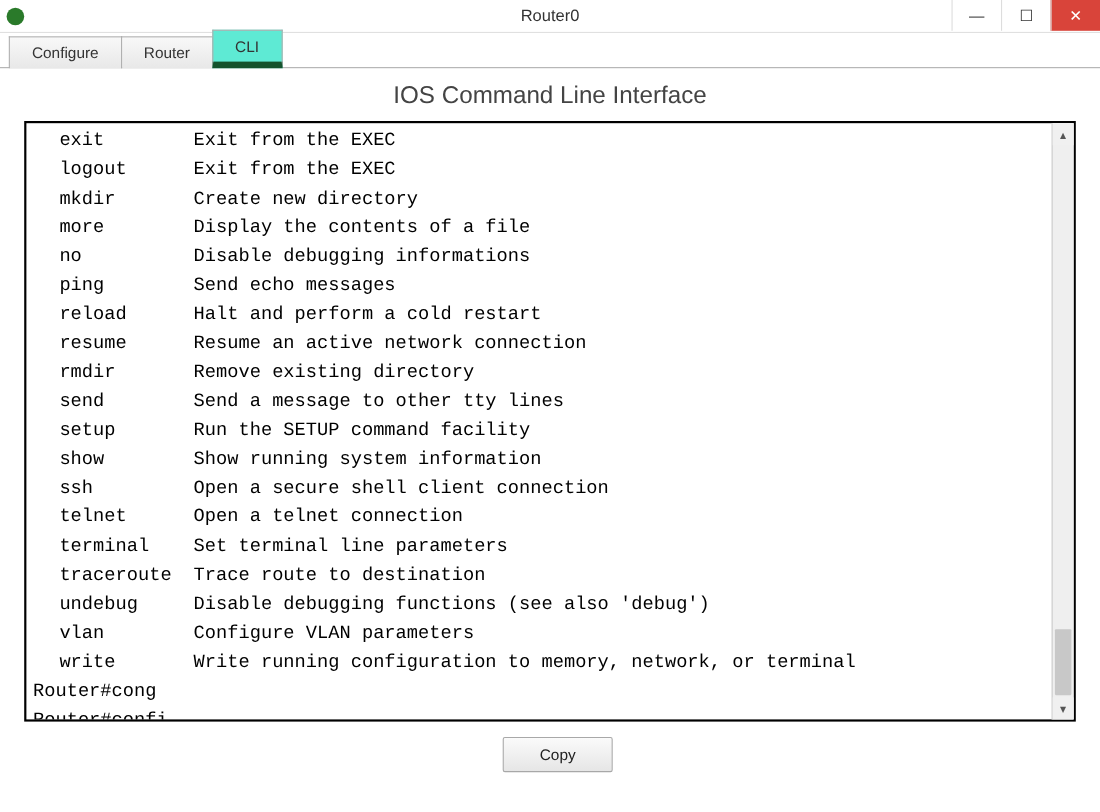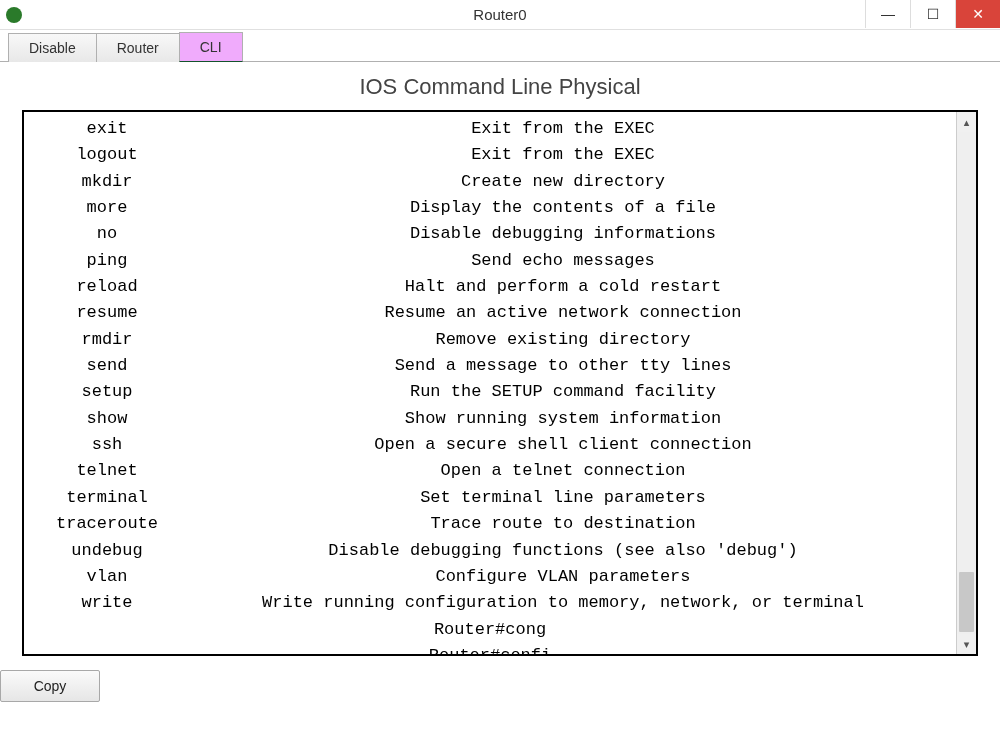--- a/index.html
+++ b/index.html
@@ -59,37 +59,36 @@
       font-size: 14px;
       color: #333;
       background: linear-gradient(#f8f8f8,#e8e8e8);
       border: 1px solid #b0b0b0;
       border-bottom: none;
       margin-right: -1px;
       position: relative;
       bottom: -1px;
     }
     .tab.active {
-      background: #f0abfc;
-      border-bottom: 1px solid #14532d;
+      background: #5eead4;
+      border-bottom: 6px solid #14532d;
       z-index: 2;
     }
     .panel-title {
       font-size: 22px;
       color: #444;
       text-align: center;
       padding: 12px 0 10px;
     }
     .terminal-wrap {
       margin: 0 22px;
       border: 2px solid #000;
       position: relative;
       height: 546px;
       display: flex;
-      text-align: center;
     }
     .terminal {
       font-family: "Courier New", monospace;
       font-size: 17px;
       line-height: 1.55;
       color: #000;
       white-space: pre;
       padding: 4px 6px;
       flex: 1;
       overflow: hidden;
@@ -123,23 +122,24 @@
     .scroll-thumb {
       position: absolute;
       right: 2px; left: 2px;
       bottom: 22px;
       height: 60px;
       background: #c8c8c8;
       border-radius: 1px;
     }
     .button-row {
       display: flex;
-      justify-content: flex-start;
+      justify-content: center;
       gap: 28px;
       padding: 14px 26px 0 0;
+      margin-left: 40px;
     }
     .btn {
       width: 100px;
       height: 32px;
       font-size: 14px;
       background: linear-gradient(#fafafa,#e6e6e6);
       border: 1px solid #a8a8a8;
       border-radius: 2px;
       display: flex; align-items: center; justify-content: center;
       color: #222;
@@ -152,26 +152,26 @@
   <div class="titlebar-icon"></div>
   <div class="titlebar-title">Router0</div>
   <div class="win-controls">
     <div class="win-btn">—</div>
     <div class="win-btn">☐</div>
     <div class="win-btn close">✕</div>
   </div>
 </div>
 
 <div class="tabs">
-  <div class="tab">Disable</div>
+  <div class="tab">Configure</div>
   <div class="tab">Router</div>
   <div class="tab active">CLI</div>
 </div>
 
-<div class="panel-title">IOS Command Line Physical</div>
+<div class="panel-title">IOS Command Line Interface</div>
 
 <div class="terminal-wrap">
   <div class="terminal" id="terminal"><div class="cmd-row"><span class="cmd-name">exit</span><span class="cmd-desc">Exit from the EXEC</span></div><div class="cmd-row"><span class="cmd-name">logout</span><span class="cmd-desc">Exit from the EXEC</span></div><div class="cmd-row"><span class="cmd-name">mkdir</span><span class="cmd-desc">Create new directory</span></div><div class="cmd-row"><span class="cmd-name">more</span><span class="cmd-desc">Display the contents of a file</span></div><div class="cmd-row"><span class="cmd-name">no</span><span class="cmd-desc">Disable debugging informations</span></div><div class="cmd-row"><span class="cmd-name">ping</span><span class="cmd-desc">Send echo messages</span></div><div class="cmd-row"><span class="cmd-name">reload</span><span class="cmd-desc">Halt and perform a cold restart</span></div><div class="cmd-row"><span class="cmd-name">resume</span><span class="cmd-desc">Resume an active network connection</span></div><div class="cmd-row"><span class="cmd-name">rmdir</span><span class="cmd-desc">Remove existing directory</span></div><div class="cmd-row"><span class="cmd-name">send</span><span class="cmd-desc">Send a message to other tty lines</span></div><div class="cmd-row"><span class="cmd-name">setup</span><span class="cmd-desc">Run the SETUP command facility</span></div><div class="cmd-row"><span class="cmd-name">show</span><span class="cmd-desc">Show running system information</span></div><div class="cmd-row"><span class="cmd-name">ssh</span><span class="cmd-desc">Open a secure shell client connection</span></div><div class="cmd-row"><span class="cmd-name">telnet</span><span class="cmd-desc">Open a telnet connection</span></div><div class="cmd-row"><span class="cmd-name">terminal</span><span class="cmd-desc">Set terminal line parameters</span></div><div class="cmd-row"><span class="cmd-name">traceroute</span><span class="cmd-desc">Trace route to destination</span></div><div class="cmd-row"><span class="cmd-name">undebug</span><span class="cmd-desc">Disable debugging functions (see also 'debug')</span></div><div class="cmd-row"><span class="cmd-name">vlan</span><span class="cmd-desc">Configure VLAN parameters</span></div><div class="cmd-row"><span class="cmd-name">write</span><span class="cmd-desc">Write running configuration to memory, network, or terminal</span></div><div class="history-line">Router#cong</div><div class="history-line">Router#confi</div></div>
   <div class="scrollbar">
     <div class="scroll-arrow">▴</div>
     <div class="scroll-thumb"></div>
     <div class="scroll-arrow">▾</div>
   </div>
 </div>
 

